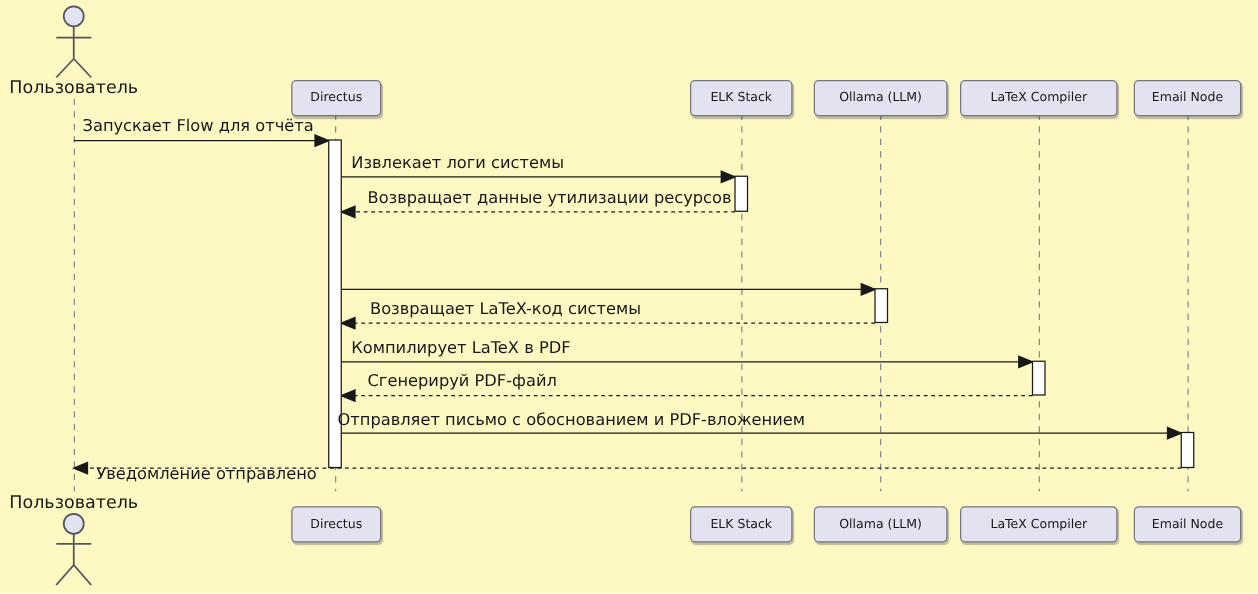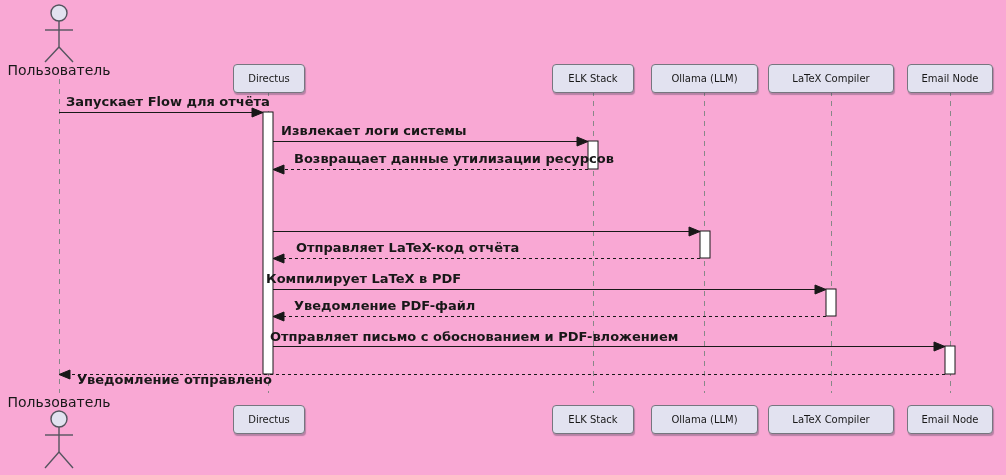--- a/index.html
+++ b/index.html
@@ -1,30 +1,30 @@
 <!DOCTYPE html>
 <html><head>
 <meta charset="utf-8">
 <style>
   html,body { margin:0; padding:0; background:#ffffff; }
   .canvas {
-    position:relative; width:1006px; height:475px; background:#f9a8d4;
+    position:relative; width:1006px; height:475px; background:#fef9c3;
     font-family:"DejaVu Sans", sans-serif; color:#181818; overflow:hidden;
   }
   svg.layer { position:absolute; left:0; top:0; }
   .pbox {
     position:absolute; height:29px; box-sizing:border-box;
     background:#E2E2F0; border:1px solid #76767f; border-radius:4px;
     box-shadow:1px 2px 1px rgba(60,60,80,0.35);
     display:flex; align-items:center; justify-content:center;
     font-size:10px; white-space:nowrap;margin-top:12px;
   }
   .msg {
     position:absolute; font-size:13px; line-height:16px;
-    white-space:pre-line; color:#181818;font-weight:bold;
+    white-space:pre-line; color:#181818;
   }
   .actor-label {
     position:absolute; font-size:14px; transform:translateX(-50%);
     white-space:nowrap;
   }
 </style>
 </head>
 <body>
 
 <div class="canvas">
@@ -115,19 +115,19 @@
 
   <div class="pbox" style="left:233px; top:393px; width:72px;">Directus</div>
   <div class="pbox" style="left:552px; top:393px; width:82px;">ELK Stack</div>
   <div class="pbox" style="left:651px; top:393px; width:107px;">Ollama (LLM)</div>
   <div class="pbox" style="left:768px; top:393px; width:126px;">LaTeX Compiler</div>
   <div class="pbox" style="left:907px; top:393px; width:86px;">Email Node</div>
 
   <div class="msg" style="left:66px;  top:94px;">Запускает Flow для отчёта</div>
   <div class="msg" style="left:281px; top:123px;">Извлекает логи системы</div>
   <div class="msg" style="left:294px; top:151px;">Возвращает данные утилизации ресурсов</div>
-  <div class="msg" style="left:296px; top:240px;">Отправляет LaTeX-код отчёта</div>
-  <div class="msg" style="left:266px; top:271px;">Компилирует LaTeX в PDF</div>
-  <div class="msg" style="left:294px; top:298px;">Уведомление PDF-файл</div>
+  <div class="msg" style="left:296px; top:240px;">Возвращает LaTeX-код системы</div>
+  <div class="msg" style="left:281px; top:271px;">Компилирует LaTeX в PDF</div>
+  <div class="msg" style="left:294px; top:298px;">Сгенерируй PDF-файл</div>
   <div class="msg" style="left:270px; top:329px;">Отправляет письмо с обоснованием и PDF-вложением</div>
   <div class="msg" style="left:77px;  top:356px;margin-top:16px;">Уведомление отправлено</div>
 
 </div>
 
 </body></html>

